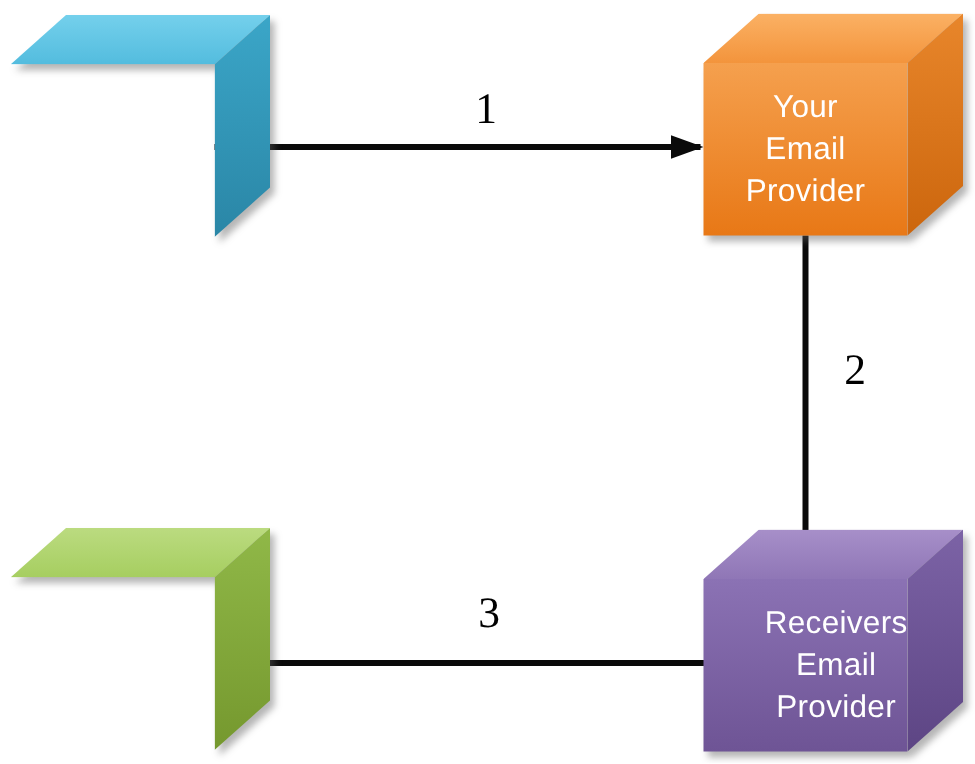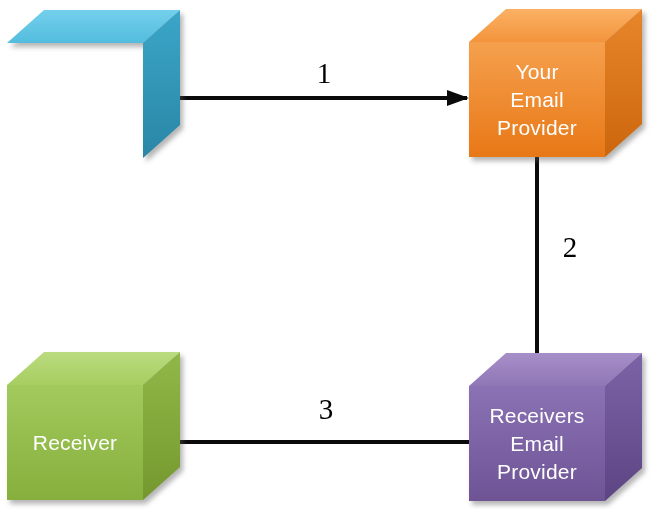--- a/index.html
+++ b/index.html
@@ -97,32 +97,27 @@
         <div>Your</div>
         <div>Email</div>
         <div>Provider</div>
       </div>
     </div>
   </div>
 
   <div class="cube" style="left:469px; top:353px;">
     <div class="face top" style="background: linear-gradient(rgb(167, 143, 201), rgb(143, 118, 182));"></div>
     <div class="face side" style="background: linear-gradient(rgb(124, 99, 166), rgb(93, 69, 132));"></div>
-    <div class="face front" style="background: linear-gradient(rgb(139, 114, 180), rgb(110, 84, 149));">
+    <div class="face front" style="background: linear-gradient(rgb(139, 114, 180), rgb(110, 84, 149)); justify-content: flex-end;">
       <div class="cube-label" style="color: rgb(255, 255, 255);">
         <div>Receivers</div>
         <div>Email</div>
         <div>Provider</div>
       </div>
     </div>
   </div>
 
   <div class="cube" style="left:7px; top:352px;">
     <div class="face top" style="background: linear-gradient(rgb(187, 219, 128), rgb(166, 206, 96));"></div>
     <div class="face side" style="background: linear-gradient(rgb(144, 184, 72), rgb(117, 152, 46));"></div>
-    <div class="face front" style="background: linear-gradient(rgb(162, 202, 93), rgb(134, 175, 61));">
-      <div class="cube-label" style="color: rgb(255, 255, 255);">
-        <div>Receiver</div>
-      </div>
-    </div>
   </div>
 
 </div>
 
 </body></html>

